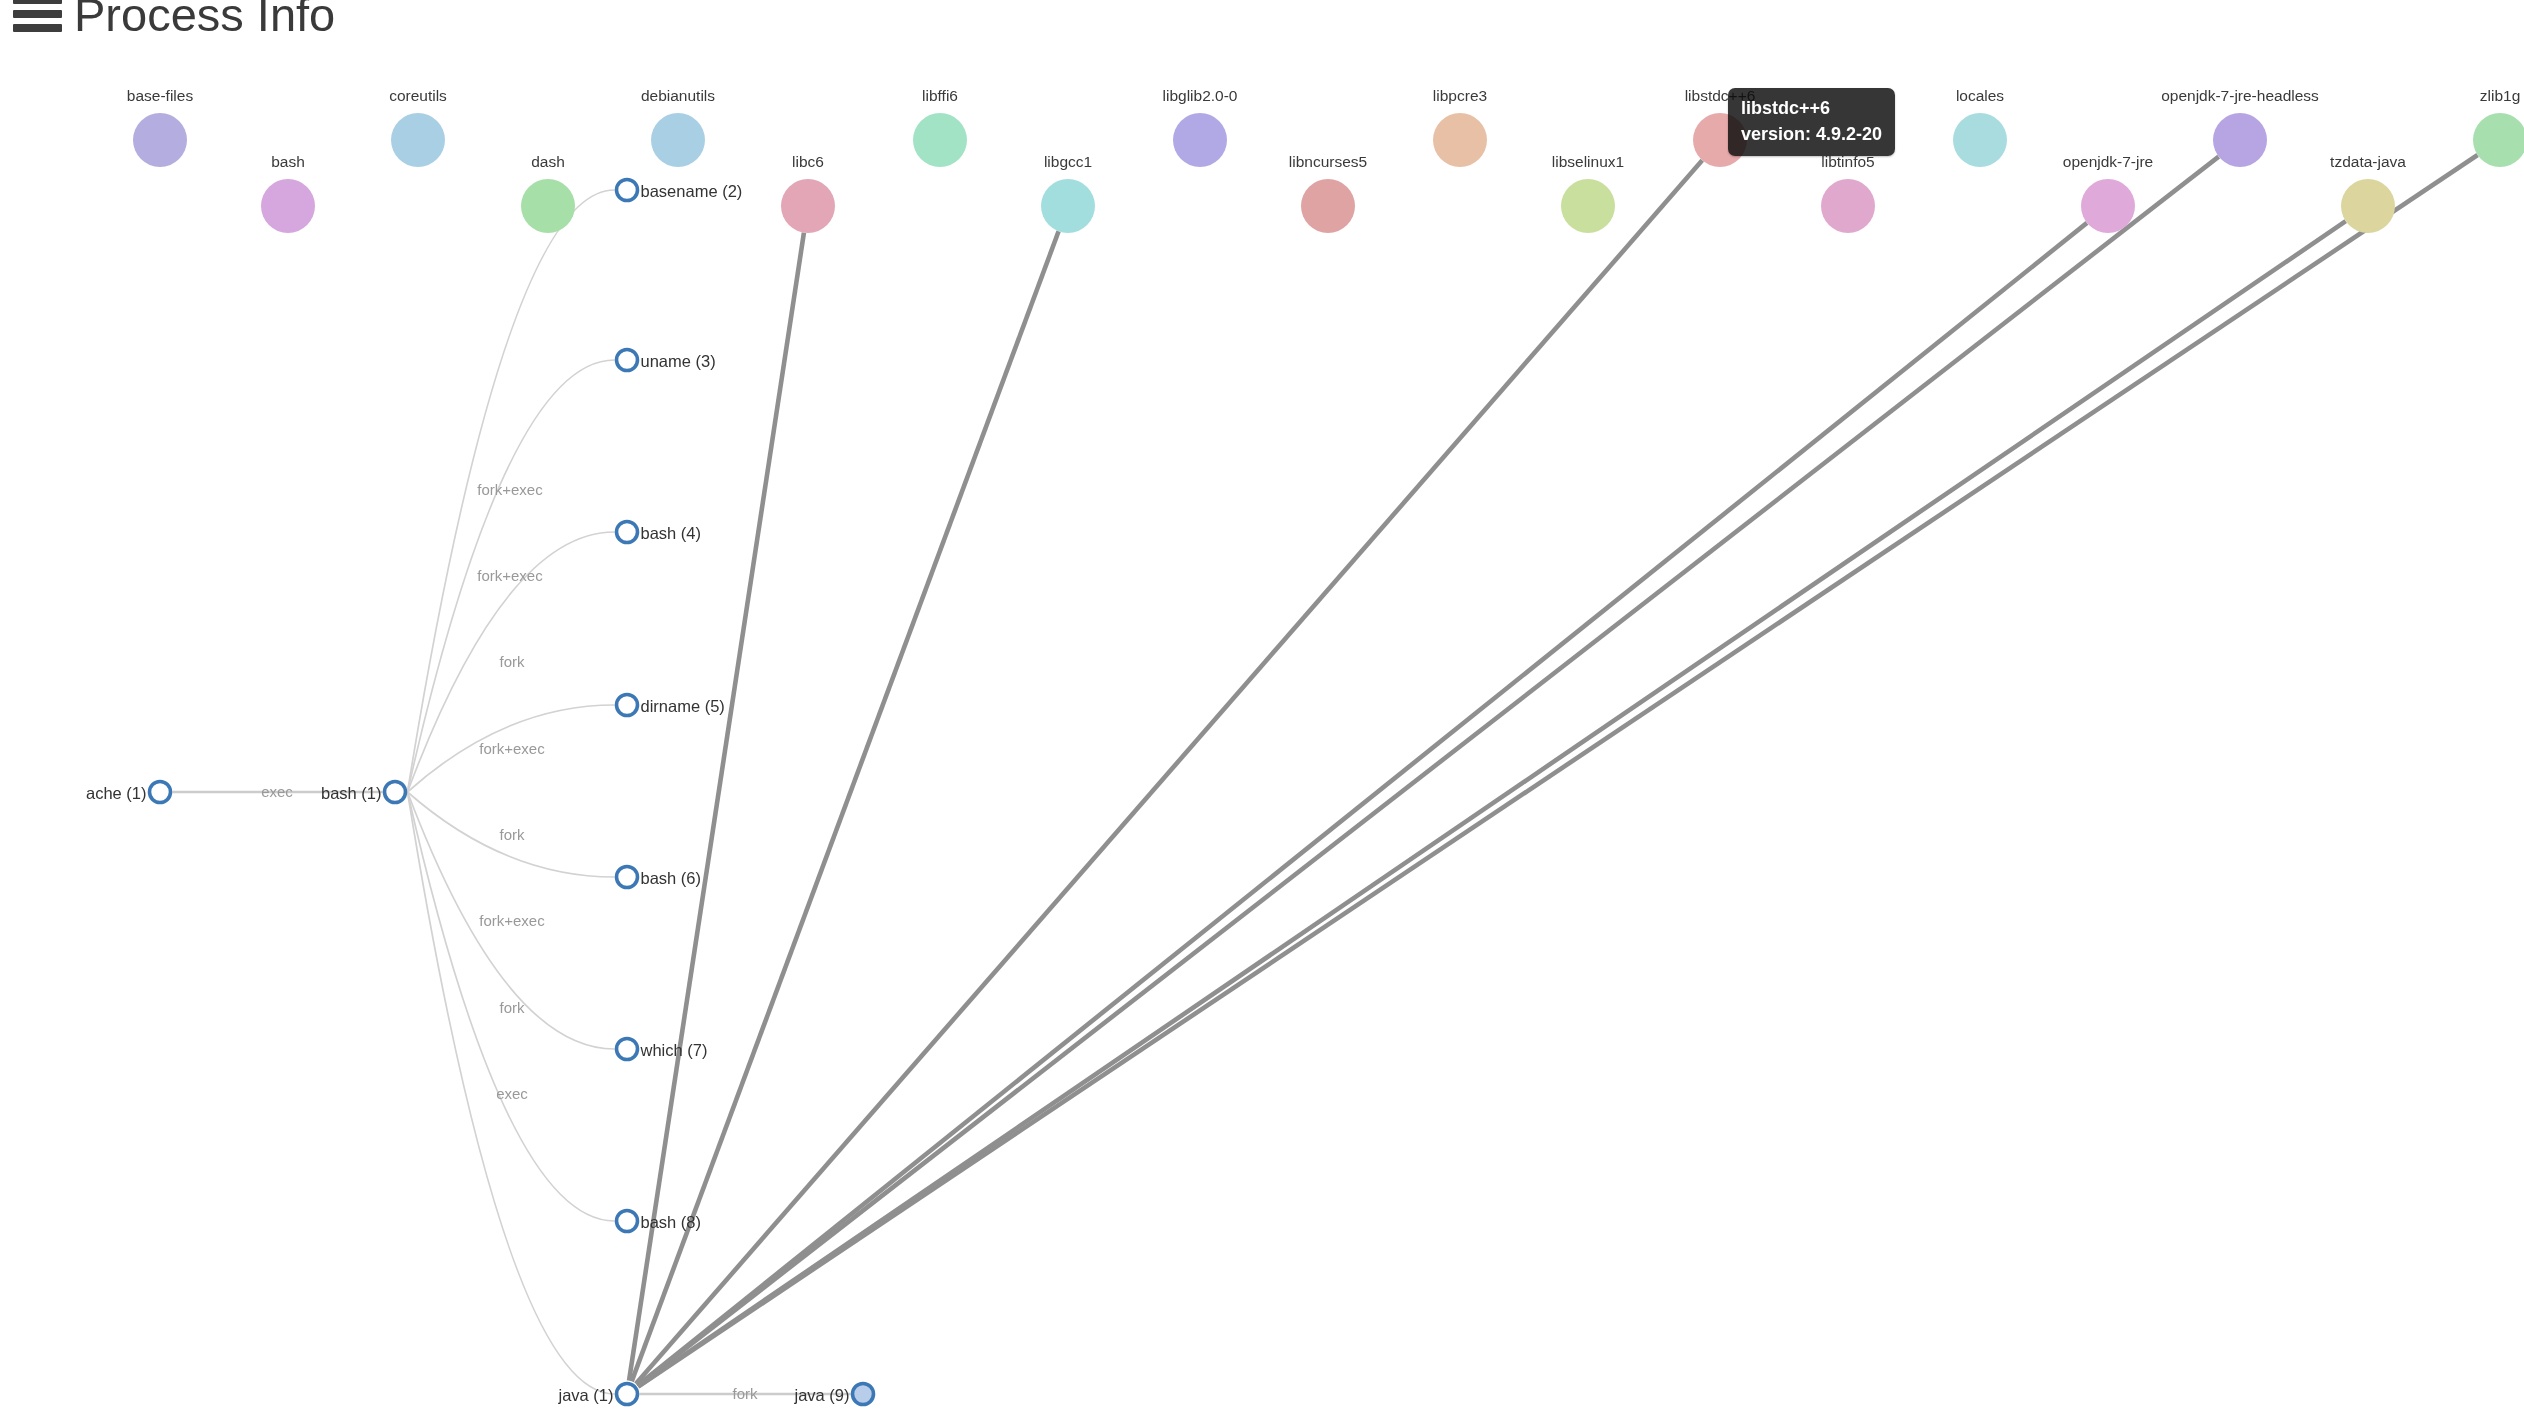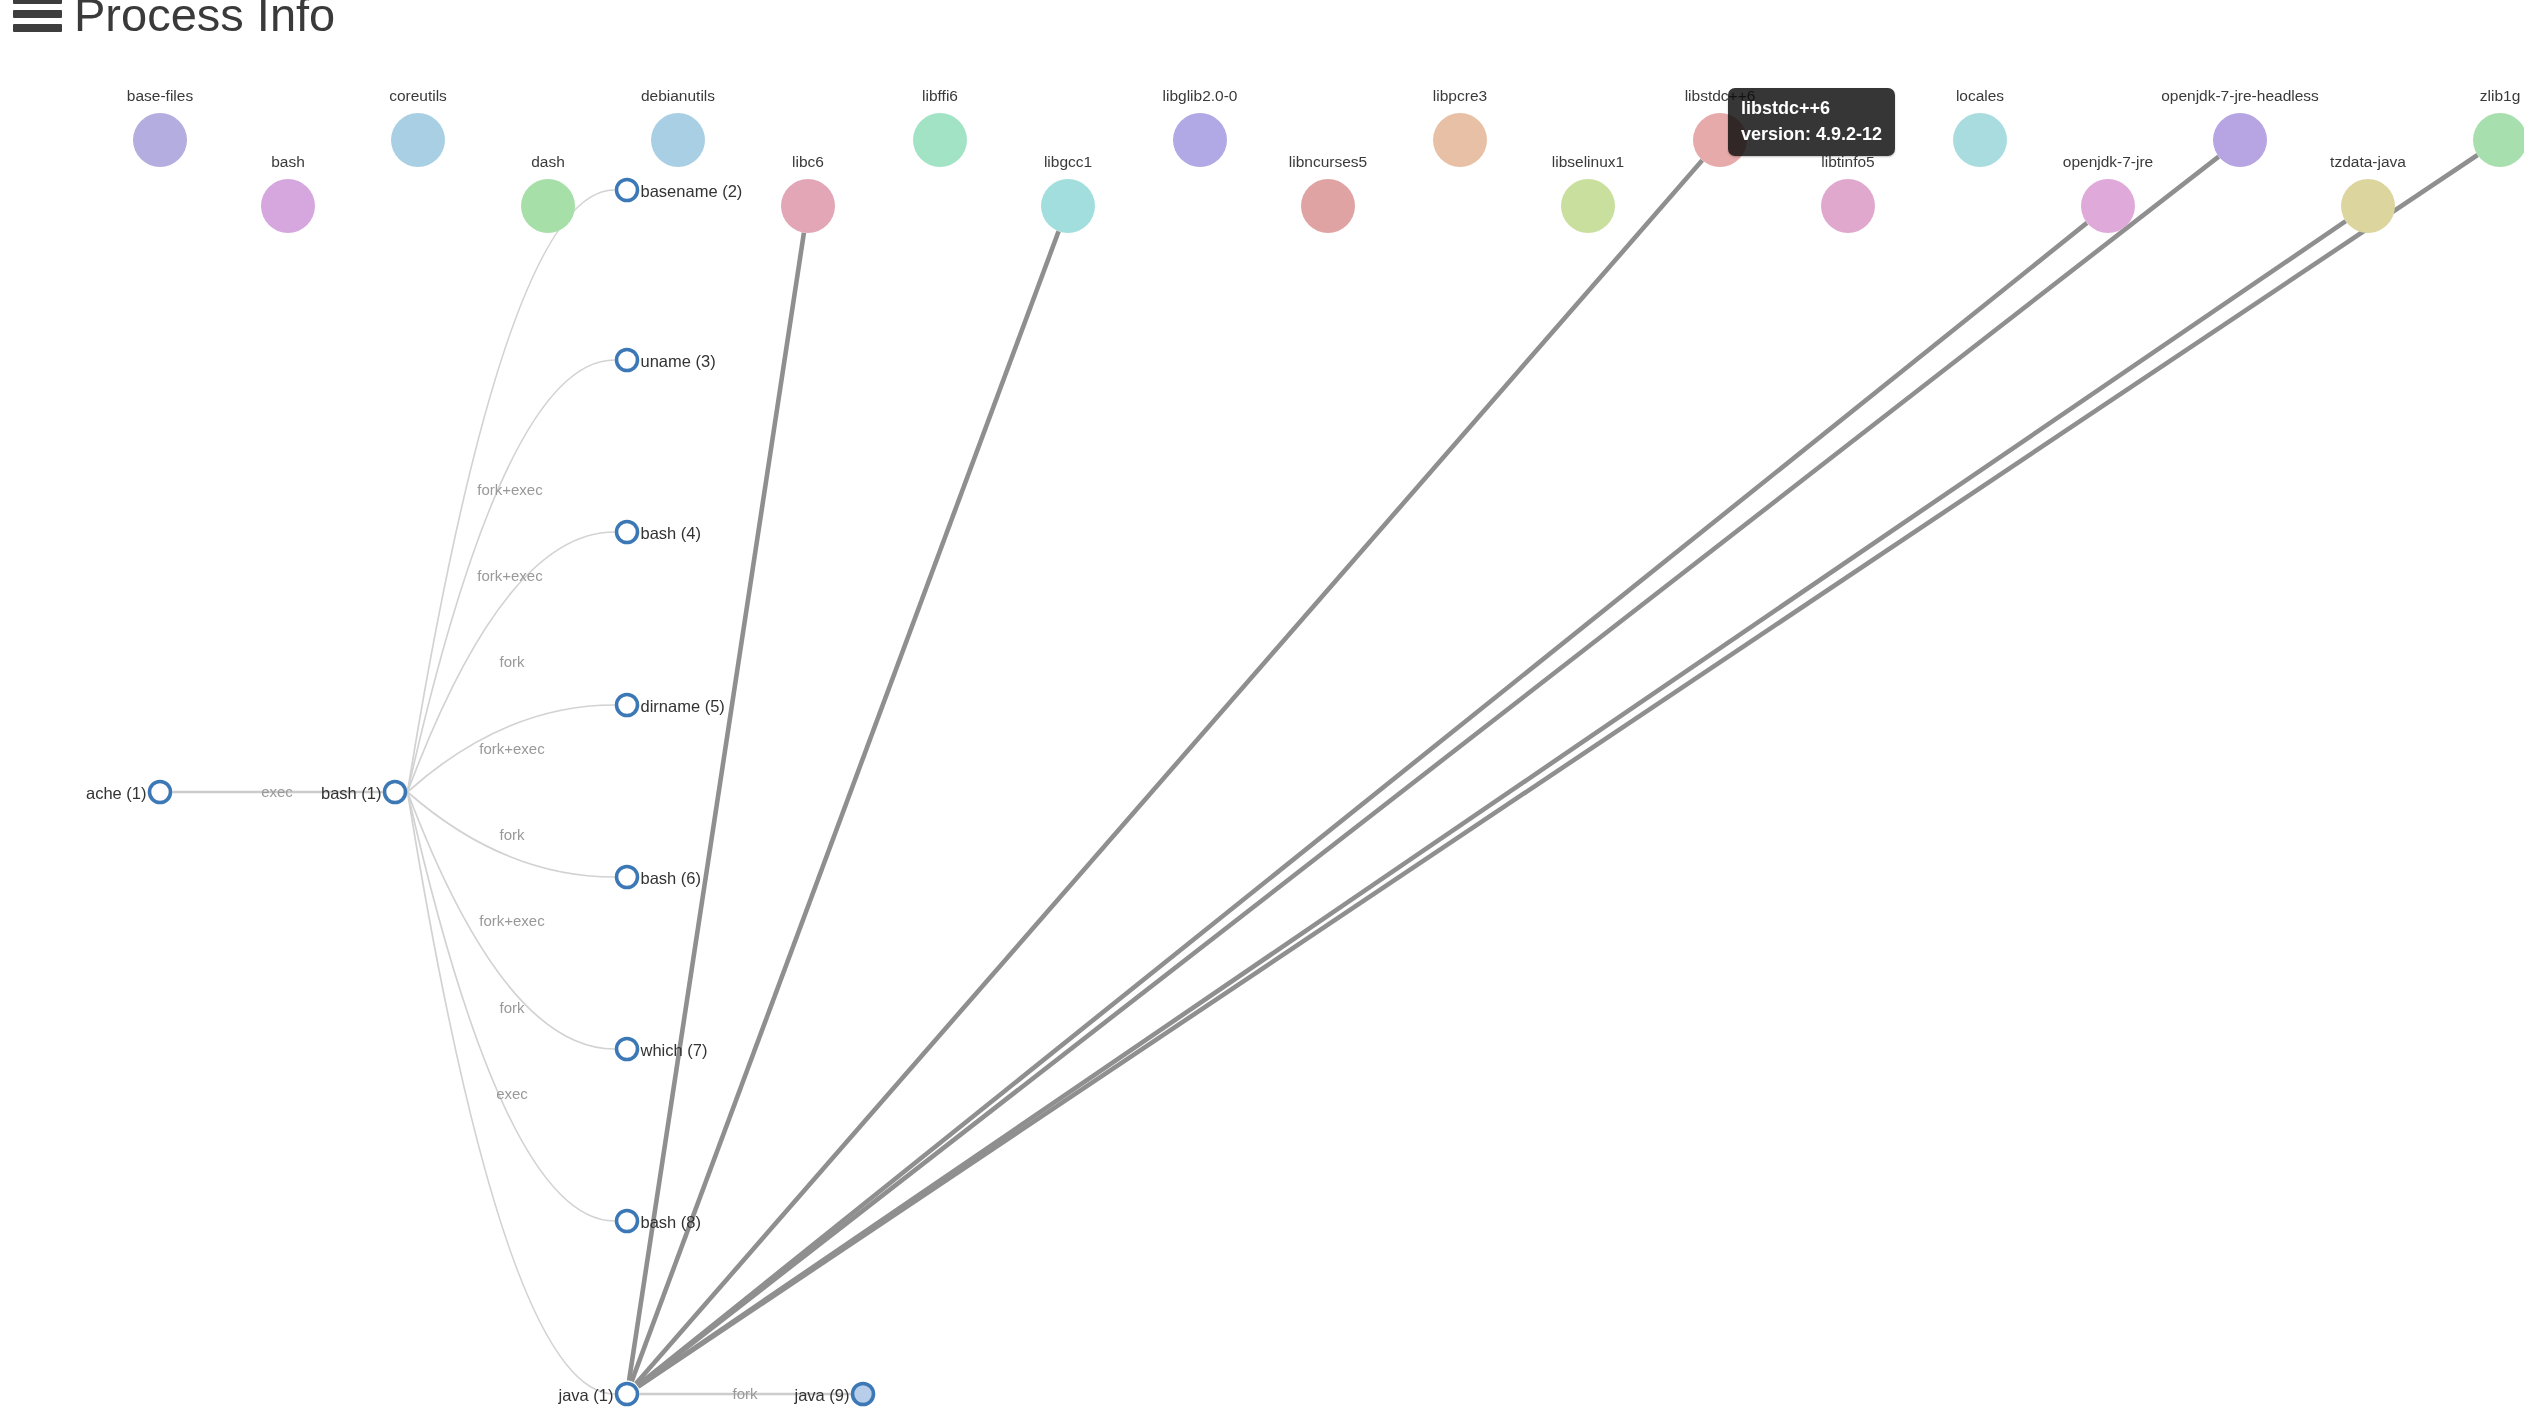--- a/index.html
+++ b/index.html
@@ -133,16 +133,16 @@
     <div id="menu-icon">
       <span class="bar b1"></span>
       <span class="bar b2"></span>
       <span class="bar b3"></span>
     </div>
     <h1 id="page-title">Process Info</h1>
   </div>
 
   <div id="tooltip">
     <div>libstdc++6</div>
-    <div>version: 4.9.2-12</div>
+    <div>version: 4.9.2-20</div>
   </div>
 
 </div>
 
 </body></html>

